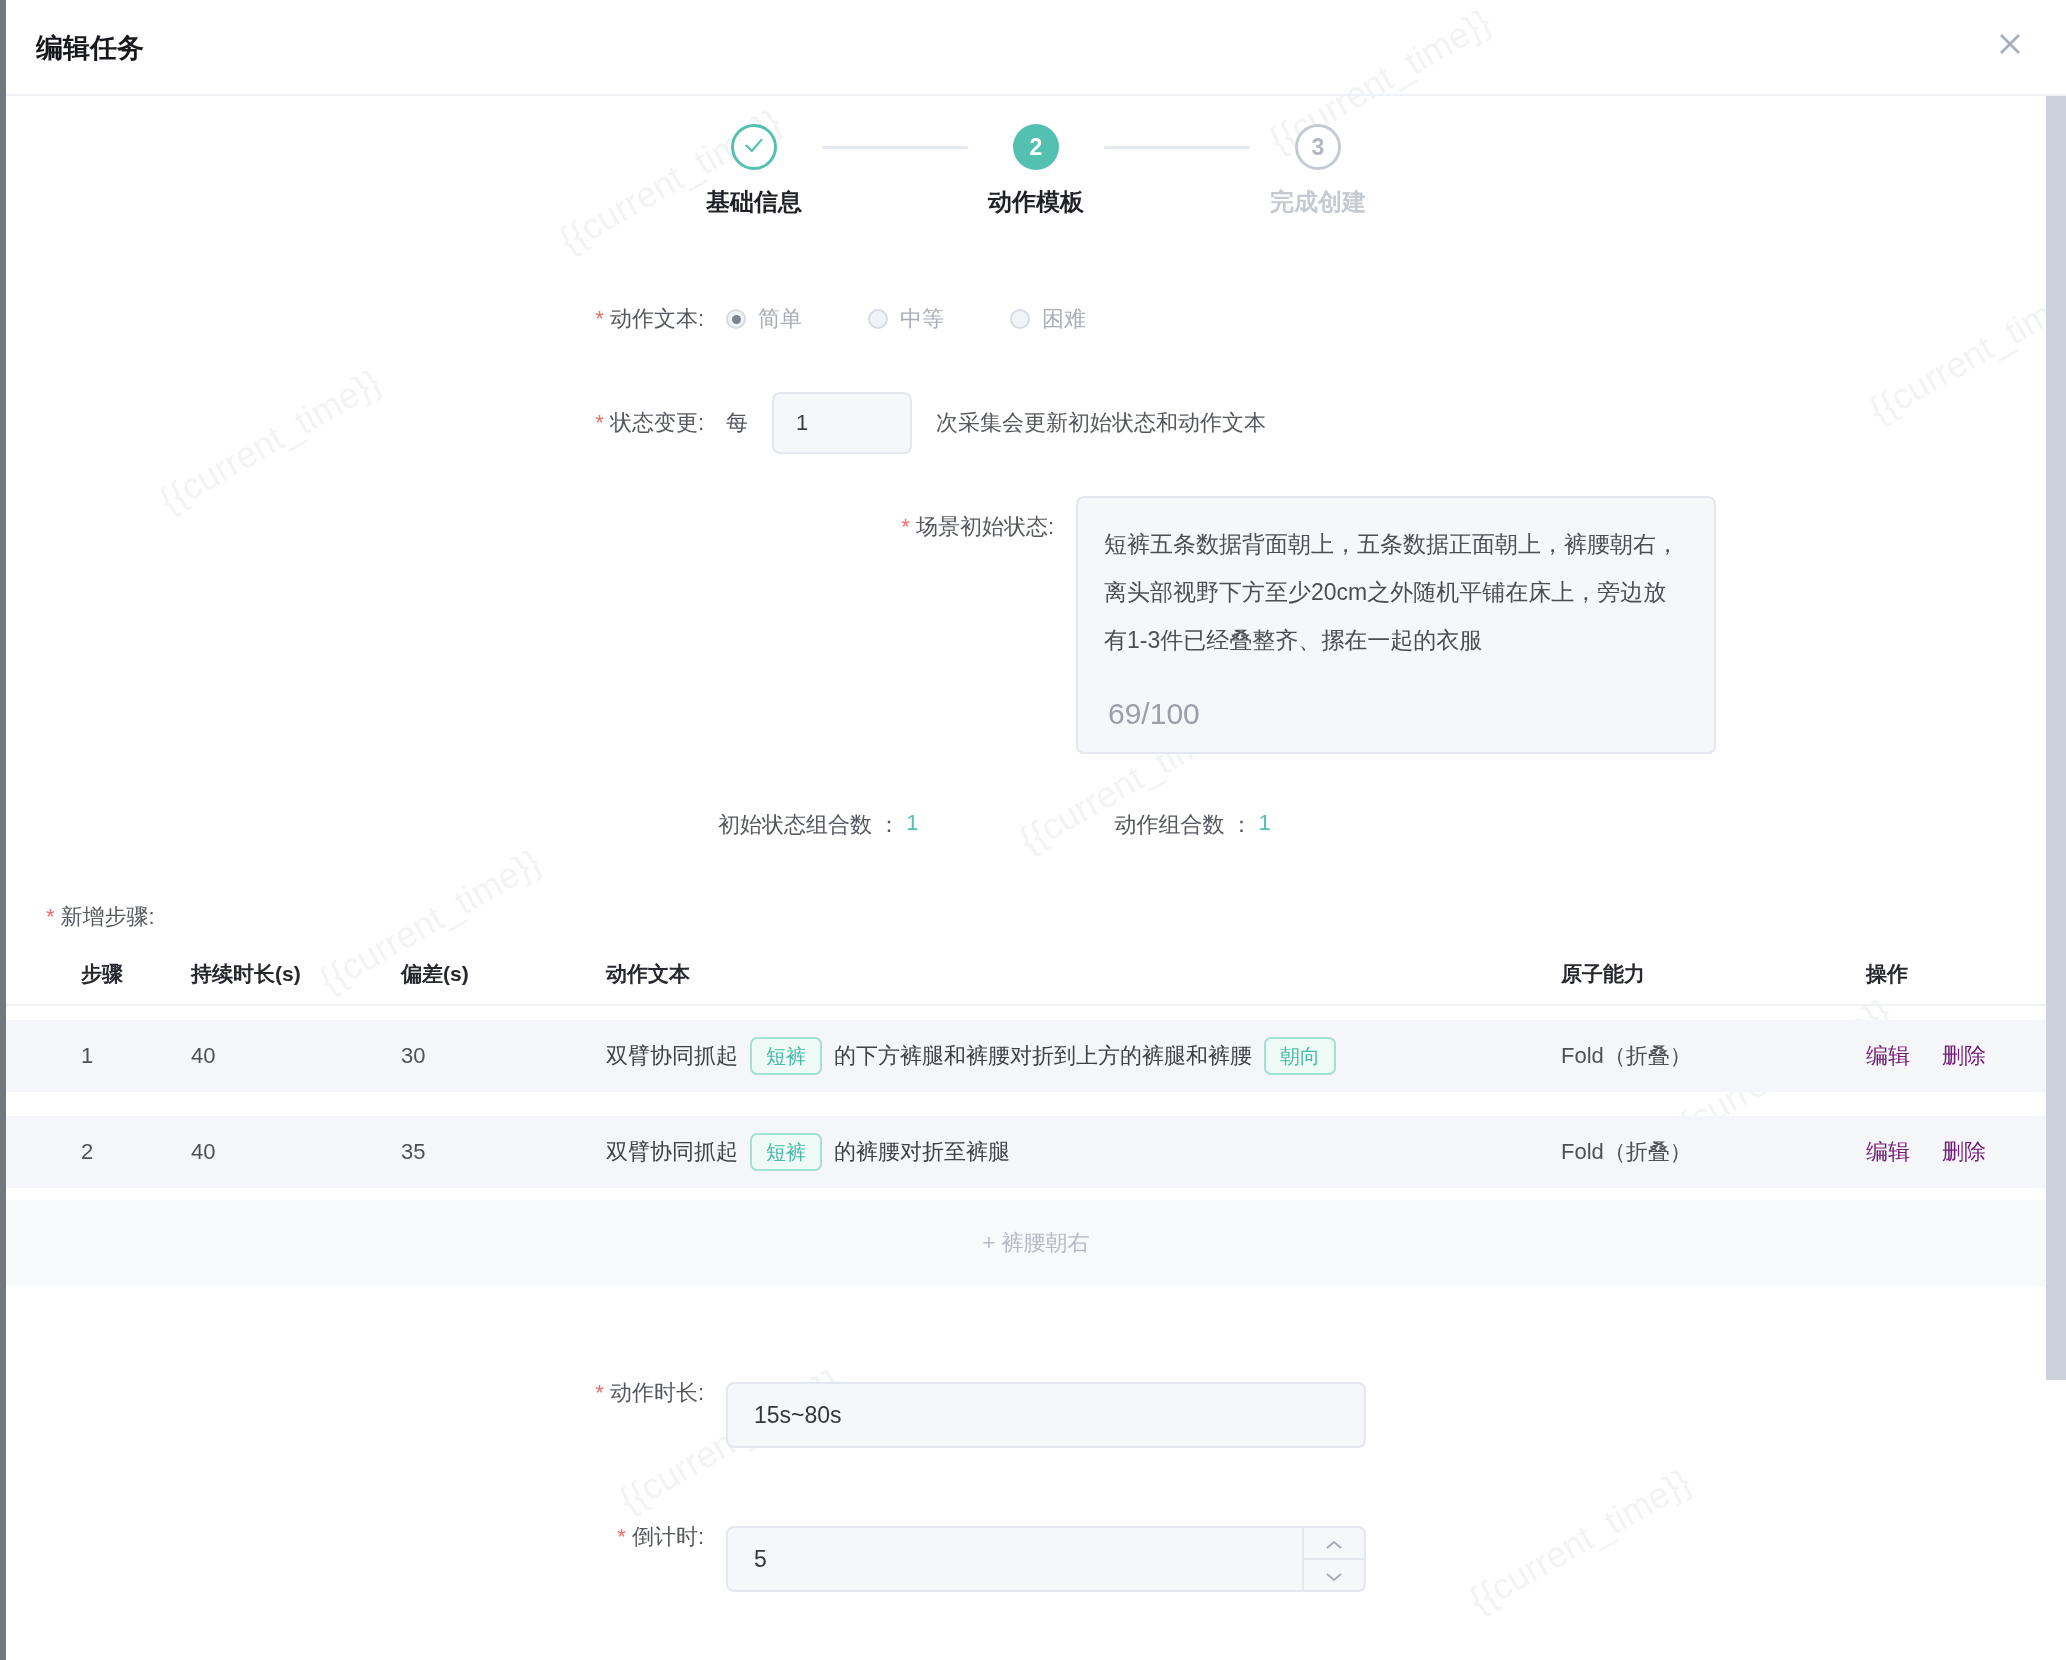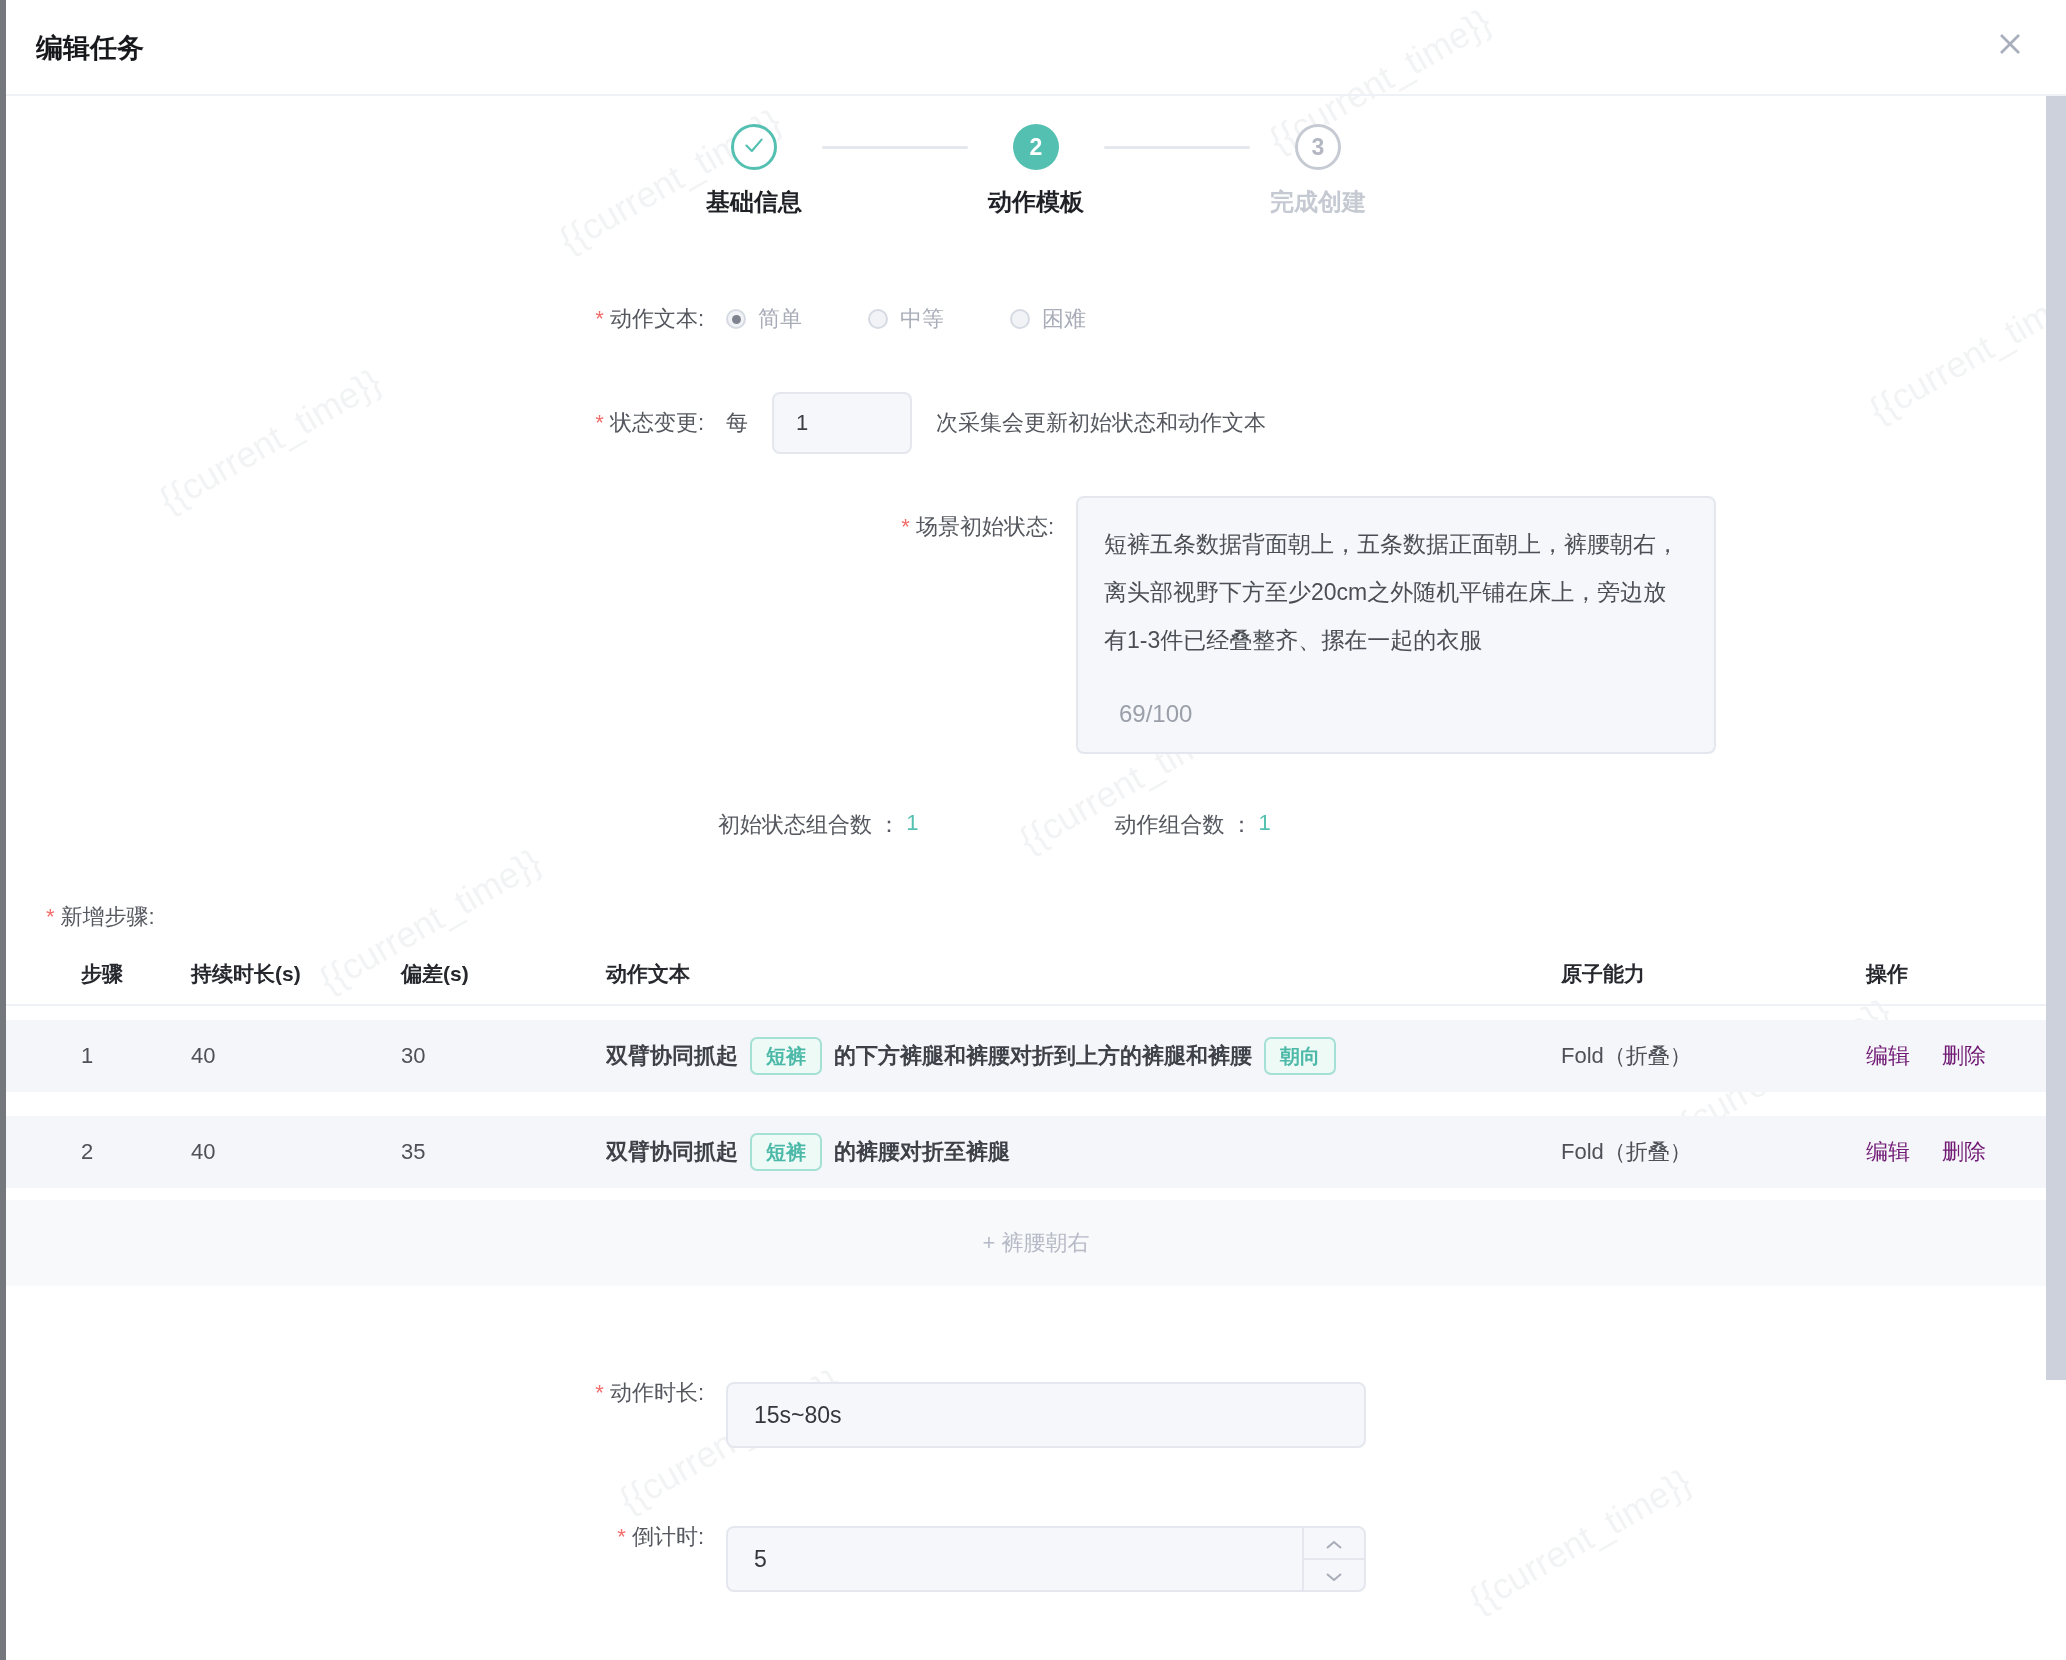--- a/index.html
+++ b/index.html
@@ -46,36 +46,36 @@
 
   .row-state { margin-top:56px; }
   .inline-txt { font-size:22px; color:#55585f; }
   .mini-input { width:140px; height:62px; margin:0 24px; background:#f5f7fa; border:2px solid #e4e7ee;
                 border-radius:8px; display:flex; align-items:center; padding-left:22px; font-size:22px; color:#3a3d44; }
 
   .row-scene { margin-top:42px; align-items:flex-start;justify-content:center; }
   .row-scene .form-label { margin-top:16px; }
   .scene-box { position:relative; width:640px; height:258px; background:#f5f7fa; border:2px solid #e4e7ee;
                border-radius:8px; padding:22px 26px; font-size:23px; line-height:48px; color:#4b4e55; }
-  .scene-counter { position:absolute; left:41px; bottom:14px; font-size:24px; color:#9a9fa9; }
+  .scene-counter { position:absolute; left:30px; bottom:14px; font-size:30px; color:#9a9fa9; }
 
   .row-combos { margin-top:56px; margin-left:712px; display:flex; font-size:22px; color:#55585f; }
   .combo-val { color:#54c0b1; margin-left:6px; }
   .combo-2 { margin-left:196px; }
 
   .steps-label-row { margin-top:62px; margin-left:40px; display:flex; align-items:center; font-size:22px; color:#55585f; }
 
   
   .tbl { margin-top:12px; }
   .tbl-grid { display:grid; grid-template-columns:110px 210px 205px 1fr 305px 160px; align-items:center;
               padding-left:75px; padding-right:40px; }
   .tbl-head { height:62px; border-bottom:2px solid #eef1f5; font-weight:700; font-size:21px; color:#26282e; }
   .tbl-row { height:72px; background:#f5f6f9; font-size:22px; color:#4e5158; margin-top:24px; }
   .tbl-row.first { margin-top:14px; }
-  .cell-text { display:flex; align-items:center; white-space:nowrap; overflow:hidden; color:#3e4148;font-weight:bold; }
+  .cell-text { display:flex; align-items:center; white-space:nowrap; overflow:hidden; color:#3e4148; }
   .tag { display:inline-flex; align-items:center; height:38px; padding:0 14px; margin:0 12px;
          border:2px solid #a5e0d4; background:#edfaf6; color:#4cb9a8; border-radius:7px; font-size:20px; }
   .ops { display:flex; }
   .op-link { color:#701a75; font-size:22px; margin-right:32px; cursor:pointer; }
   .add-band { height:86px; margin-top:12px; background:#f8f9fb; display:flex; align-items:center; justify-content:center; }
   .add-step { font-size:22px; color:#b6bac6; cursor:pointer; }
 
   
   .row-duration { margin-top:52px; }
   .big-input { position:relative; width:640px; height:66px; background:#f5f7fa; border:2px solid #e4e7ee;

